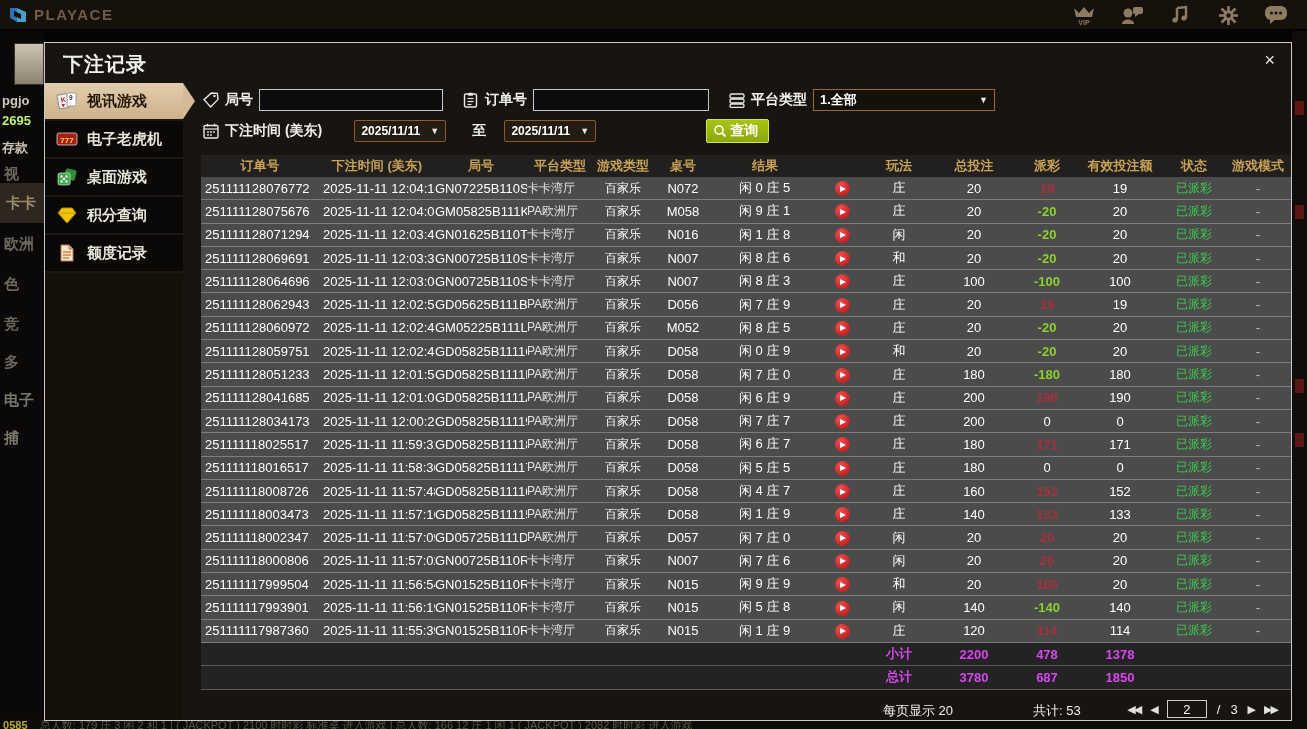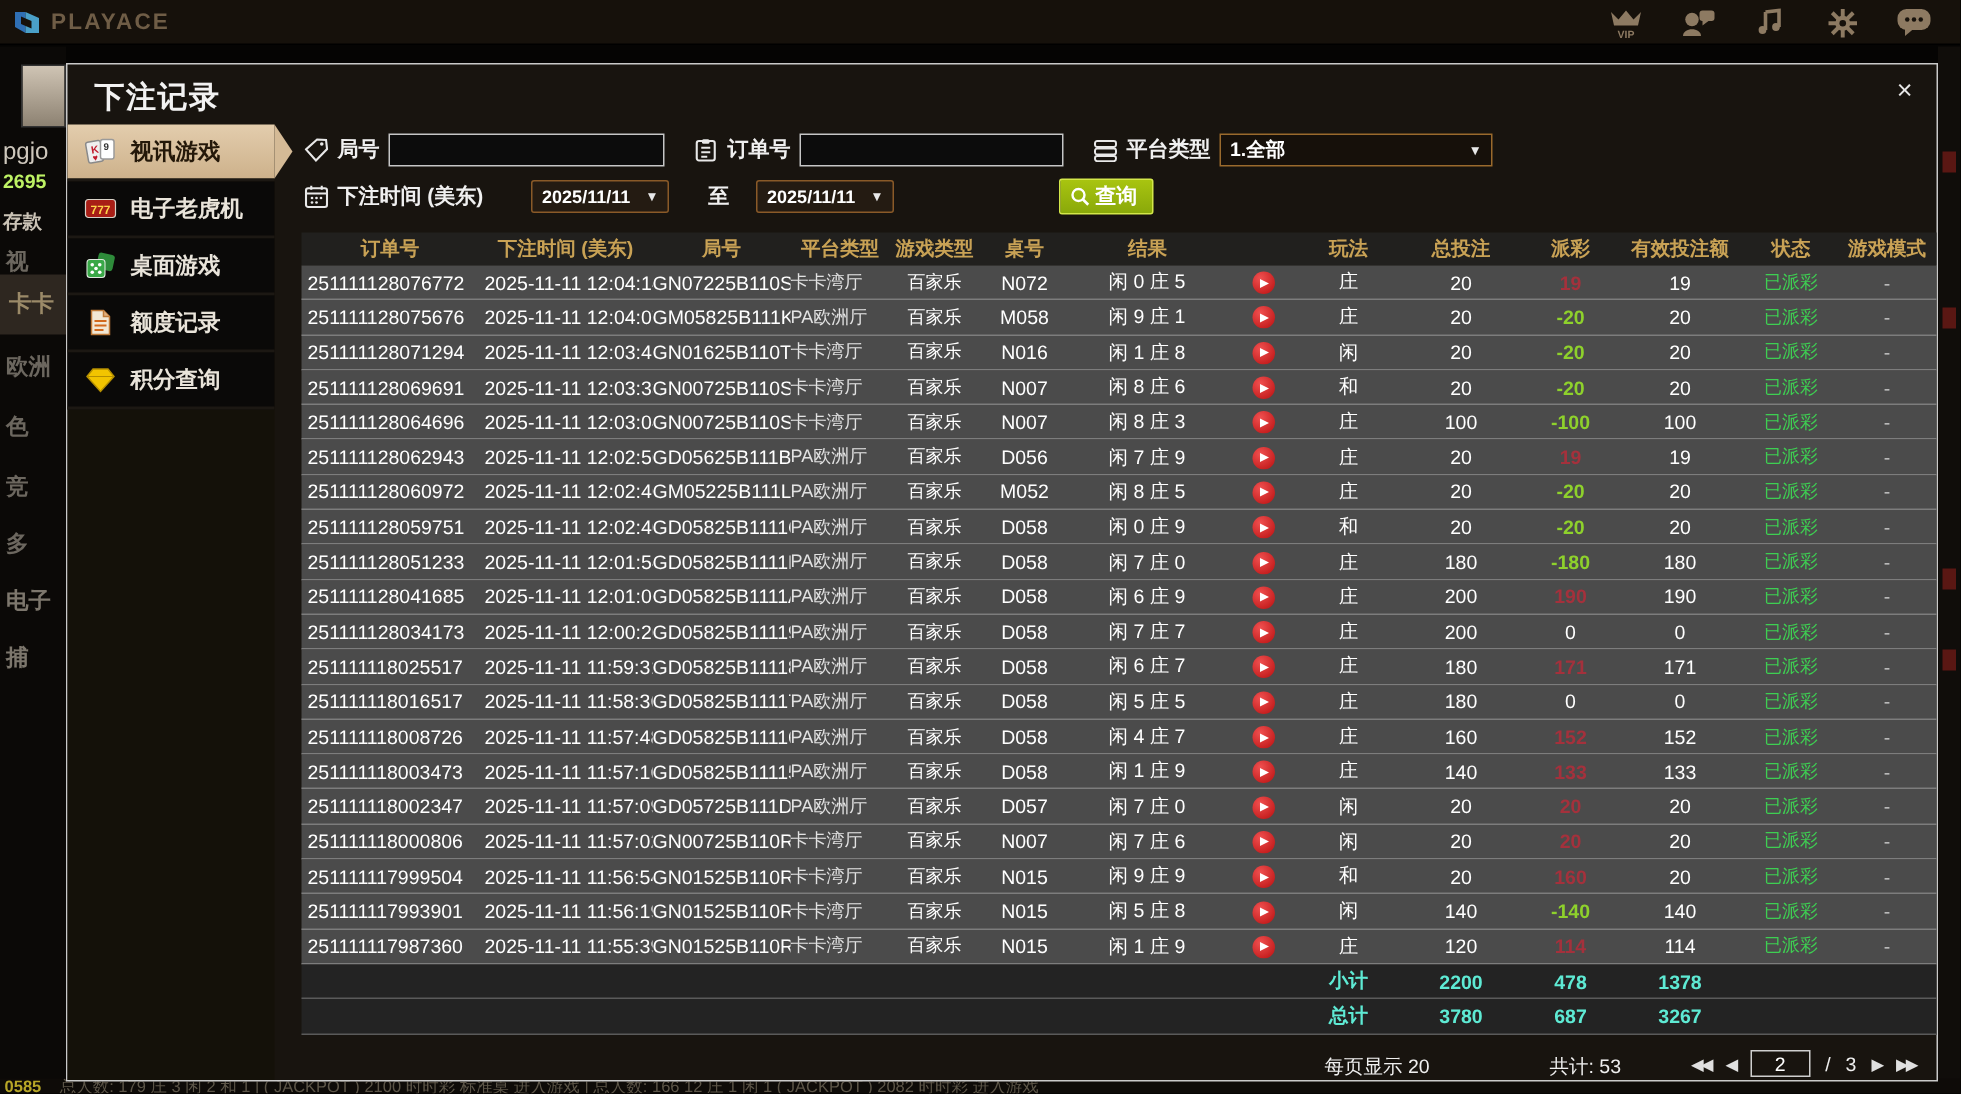--- a/index.html
+++ b/index.html
@@ -9,21 +9,21 @@
   
   .topbar { position:absolute; left:0; top:0; width:100%; height:30px; background:#16110b; border-bottom:1px solid #000; display:flex; align-items:center; }
   .brand { display:flex; align-items:center; gap:6px; margin-left:8px; }
   .brand-text { color:#6f5d46; font-weight:bold; font-size:15px; letter-spacing:1.5px; }
   .top-icons { position:absolute; right:18px; top:3px; display:flex; gap:22px; align-items:center; }
   .tico { width:26px; height:24px; display:flex; align-items:center; justify-content:center; color:#8d7a62; }
 
   
   .bg-left { position:absolute; left:0; top:31px; width:44px; height:690px; background:#0b0907; overflow:hidden; }
   .bg-avatar { position:absolute; left:14px; top:12px; width:30px; height:42px; background:linear-gradient(#cfc4b4,#8d8272); border:1px solid #333; }
-  .bg-user { position:absolute; left:2px; top:62px; color:#cfc8bd; font-size:16px; font-weight:normal; white-space:nowrap; }
+  .bg-user { position:absolute; left:2px; top:62px; color:#cfc8bd; font-size:13px; font-weight:bold; white-space:nowrap; }
   .bg-balance { position:absolute; left:2px; top:82px; color:#bef264; font-size:13px; font-weight:bold; white-space:nowrap; }
   .bg-deposit { position:absolute; left:2px; top:108px; color:#cbc3b6; font-size:13px; font-weight:bold; white-space:nowrap; }
   .bg-cat { position:absolute; left:4px; color:#6c675f; font-size:15px; font-weight:bold; white-space:nowrap; }
   .bg-tab { position:absolute; left:0; top:152px; width:44px; height:40px; background:#2e2720; color:#9b8a68; font-size:15px; font-weight:bold; line-height:40px; padding-left:6px;font-family:Liberation Serif, serif; }
   .bg-ticker { position:absolute; left:0; top:719px; width:1307px; height:10px; background:#0e0b08; color:#5c5548; font-size:11px; white-space:nowrap; overflow:hidden; line-height:13px; }
   .bg-ticker b { color:#b7a627; }
   .bg-right { position:absolute; right:0; top:31px; width:15px; height:690px; background:#100d0a; }
   .bg-right i { display:block; width:9px; height:14px; background:#5a1713; margin:70px auto 0; }
 
   
@@ -65,21 +65,21 @@
   .row .col-platform { color:#e2e2e2; font-size:12px; }
   .row .col-game { font-size:12px; }
   .pay-pos { color:#a4313c; font-weight:bold; }
   .pay-neg { color:#8ed12c; font-weight:bold; }
   .pay-zero { color:#fff; }
   .st-paid { color:#3ecf52; font-size:12px; }
   .mode-dash { color:#c0c0c0; }
   .play-btn { display:inline-flex; width:15px; height:15px; border-radius:50%; background:radial-gradient(circle at 35% 30%, #f05050, #b80f0f); align-items:center; justify-content:center; cursor:pointer; vertical-align:middle; }
   .play-btn::after { content:""; border-left:6px solid #fff; border-top:3.5px solid transparent; border-bottom:3.5px solid transparent; margin-left:2px; }
   .total-row { background:#232323; color:#e5e500; font-weight:bold; border-bottom:1px solid #5a5a5a; }
-  .total-row .c { color:#5eead4; }
+  .total-row .c { color:#d946ef; }
 
   
   .m-footer { position:absolute; left:156px; right:14px; top:656px; height:22px; color:#efefef; font-size:13px; }
   .pg-size { position:absolute; left:682px; top:3px; }
   .pg-total { position:absolute; left:832px; top:3px; }
   .pager { position:absolute; right:0; top:1px; display:flex; align-items:center; gap:10px; }
   .pg-arrow { color:#e0e0e0; font-size:11px; cursor:pointer; letter-spacing:-2px; }
   .pg-input { width:40px; height:18px; background:transparent; border:1px solid #cfcfcf; color:#fff; font-size:13px; text-align:center; }
   .pg-frac { font-size:13px; color:#efefef; }
 </style>
@@ -209,38 +209,38 @@
               <circle cx="9.5" cy="8.5" r="1.2" fill="#fff"></circle>
               <circle cx="4.5" cy="13.5" r="1.2" fill="#fff"></circle>
               <circle cx="9.5" cy="13.5" r="1.2" fill="#fff"></circle>
               <circle cx="7" cy="11" r="1.2" fill="#fff"></circle>
             </svg>
         </span>
         <span>桌面游戏</span>
       </div>
       <div class="m-side-item">
         <span class="sicon">
+          <svg width="20" height="17" viewBox="0 0 20 17">
+              <polygon points="5,1 15,1 19,6 10,16 1,6" fill="#f2c400" stroke="#b58f00"></polygon>
+              <polyline points="1,6 19,6 M5,1 8,6 10,16 M15,1 12,6" stroke="#b58f00" fill="none" stroke-width="0.8"></polyline>
+            </svg>
+        </span>
+        <span>积分查询</span>
+      </div>
+      <div class="m-side-item">
+        <span class="sicon">
           <svg width="16" height="18" viewBox="0 0 16 18">
               <path d="M2 1 L10 1 L14 5 L14 17 L2 17 Z" fill="#f2e7d5" stroke="#c07b3a"></path>
               <path d="M10 1 L10 5 L14 5" fill="#e0b080" stroke="#c07b3a"></path>
               <line x1="4" y1="8" x2="12" y2="8" stroke="#d2691e" stroke-width="1.2"></line>
               <line x1="4" y1="11" x2="12" y2="11" stroke="#d2691e" stroke-width="1.2"></line>
               <line x1="4" y1="14" x2="10" y2="14" stroke="#d2691e" stroke-width="1.2"></line>
             </svg>
         </span>
         <span>额度记录</span>
-      </div>
-      <div class="m-side-item">
-        <span class="sicon">
-          <svg width="20" height="17" viewBox="0 0 20 17">
-              <polygon points="5,1 15,1 19,6 10,16 1,6" fill="#f2c400" stroke="#b58f00"></polygon>
-              <polyline points="1,6 19,6 M5,1 8,6 10,16 M15,1 12,6" stroke="#b58f00" fill="none" stroke-width="0.8"></polyline>
-            </svg>
-        </span>
-        <span>积分查询</span>
       </div>
     </div>
 
     <div class="f-row f-row1">
       <span class="ficon">
         <svg width="16" height="16" viewBox="0 0 16 16">
             <path d="M8 1 L14 1 L15 7 L8 15 L1 8 Z" fill="none" stroke="#e8e8e8" stroke-width="1.4" transform="rotate(3 8 8)"></path>
             <circle cx="11.5" cy="4" r="1.2" fill="#e8e8e8"></circle>
           </svg>
       </span>
@@ -650,21 +650,21 @@
         <span class="c col-totalbet">2200</span>
         <span class="c col-payout">478</span>
         <span class="c col-validbet">1378</span>
         <span class="c" style="width:128px;"></span>
       </div>
       <div class="row total-row">
         <span class="c" style="width:666px;"></span>
         <span class="c col-playtype">总计</span>
         <span class="c col-totalbet">3780</span>
         <span class="c col-payout">687</span>
-        <span class="c col-validbet">3267</span>
+        <span class="c col-validbet">1850</span>
         <span class="c" style="width:128px;"></span>
       </div>
     </div>
 
     <div class="m-footer">
       <span class="pg-size">每页显示 20</span>
       <span class="pg-total">共计: 53</span>
       <span class="pager">
         <span class="pg-arrow">◀◀</span>
         <span class="pg-arrow">◀</span>

